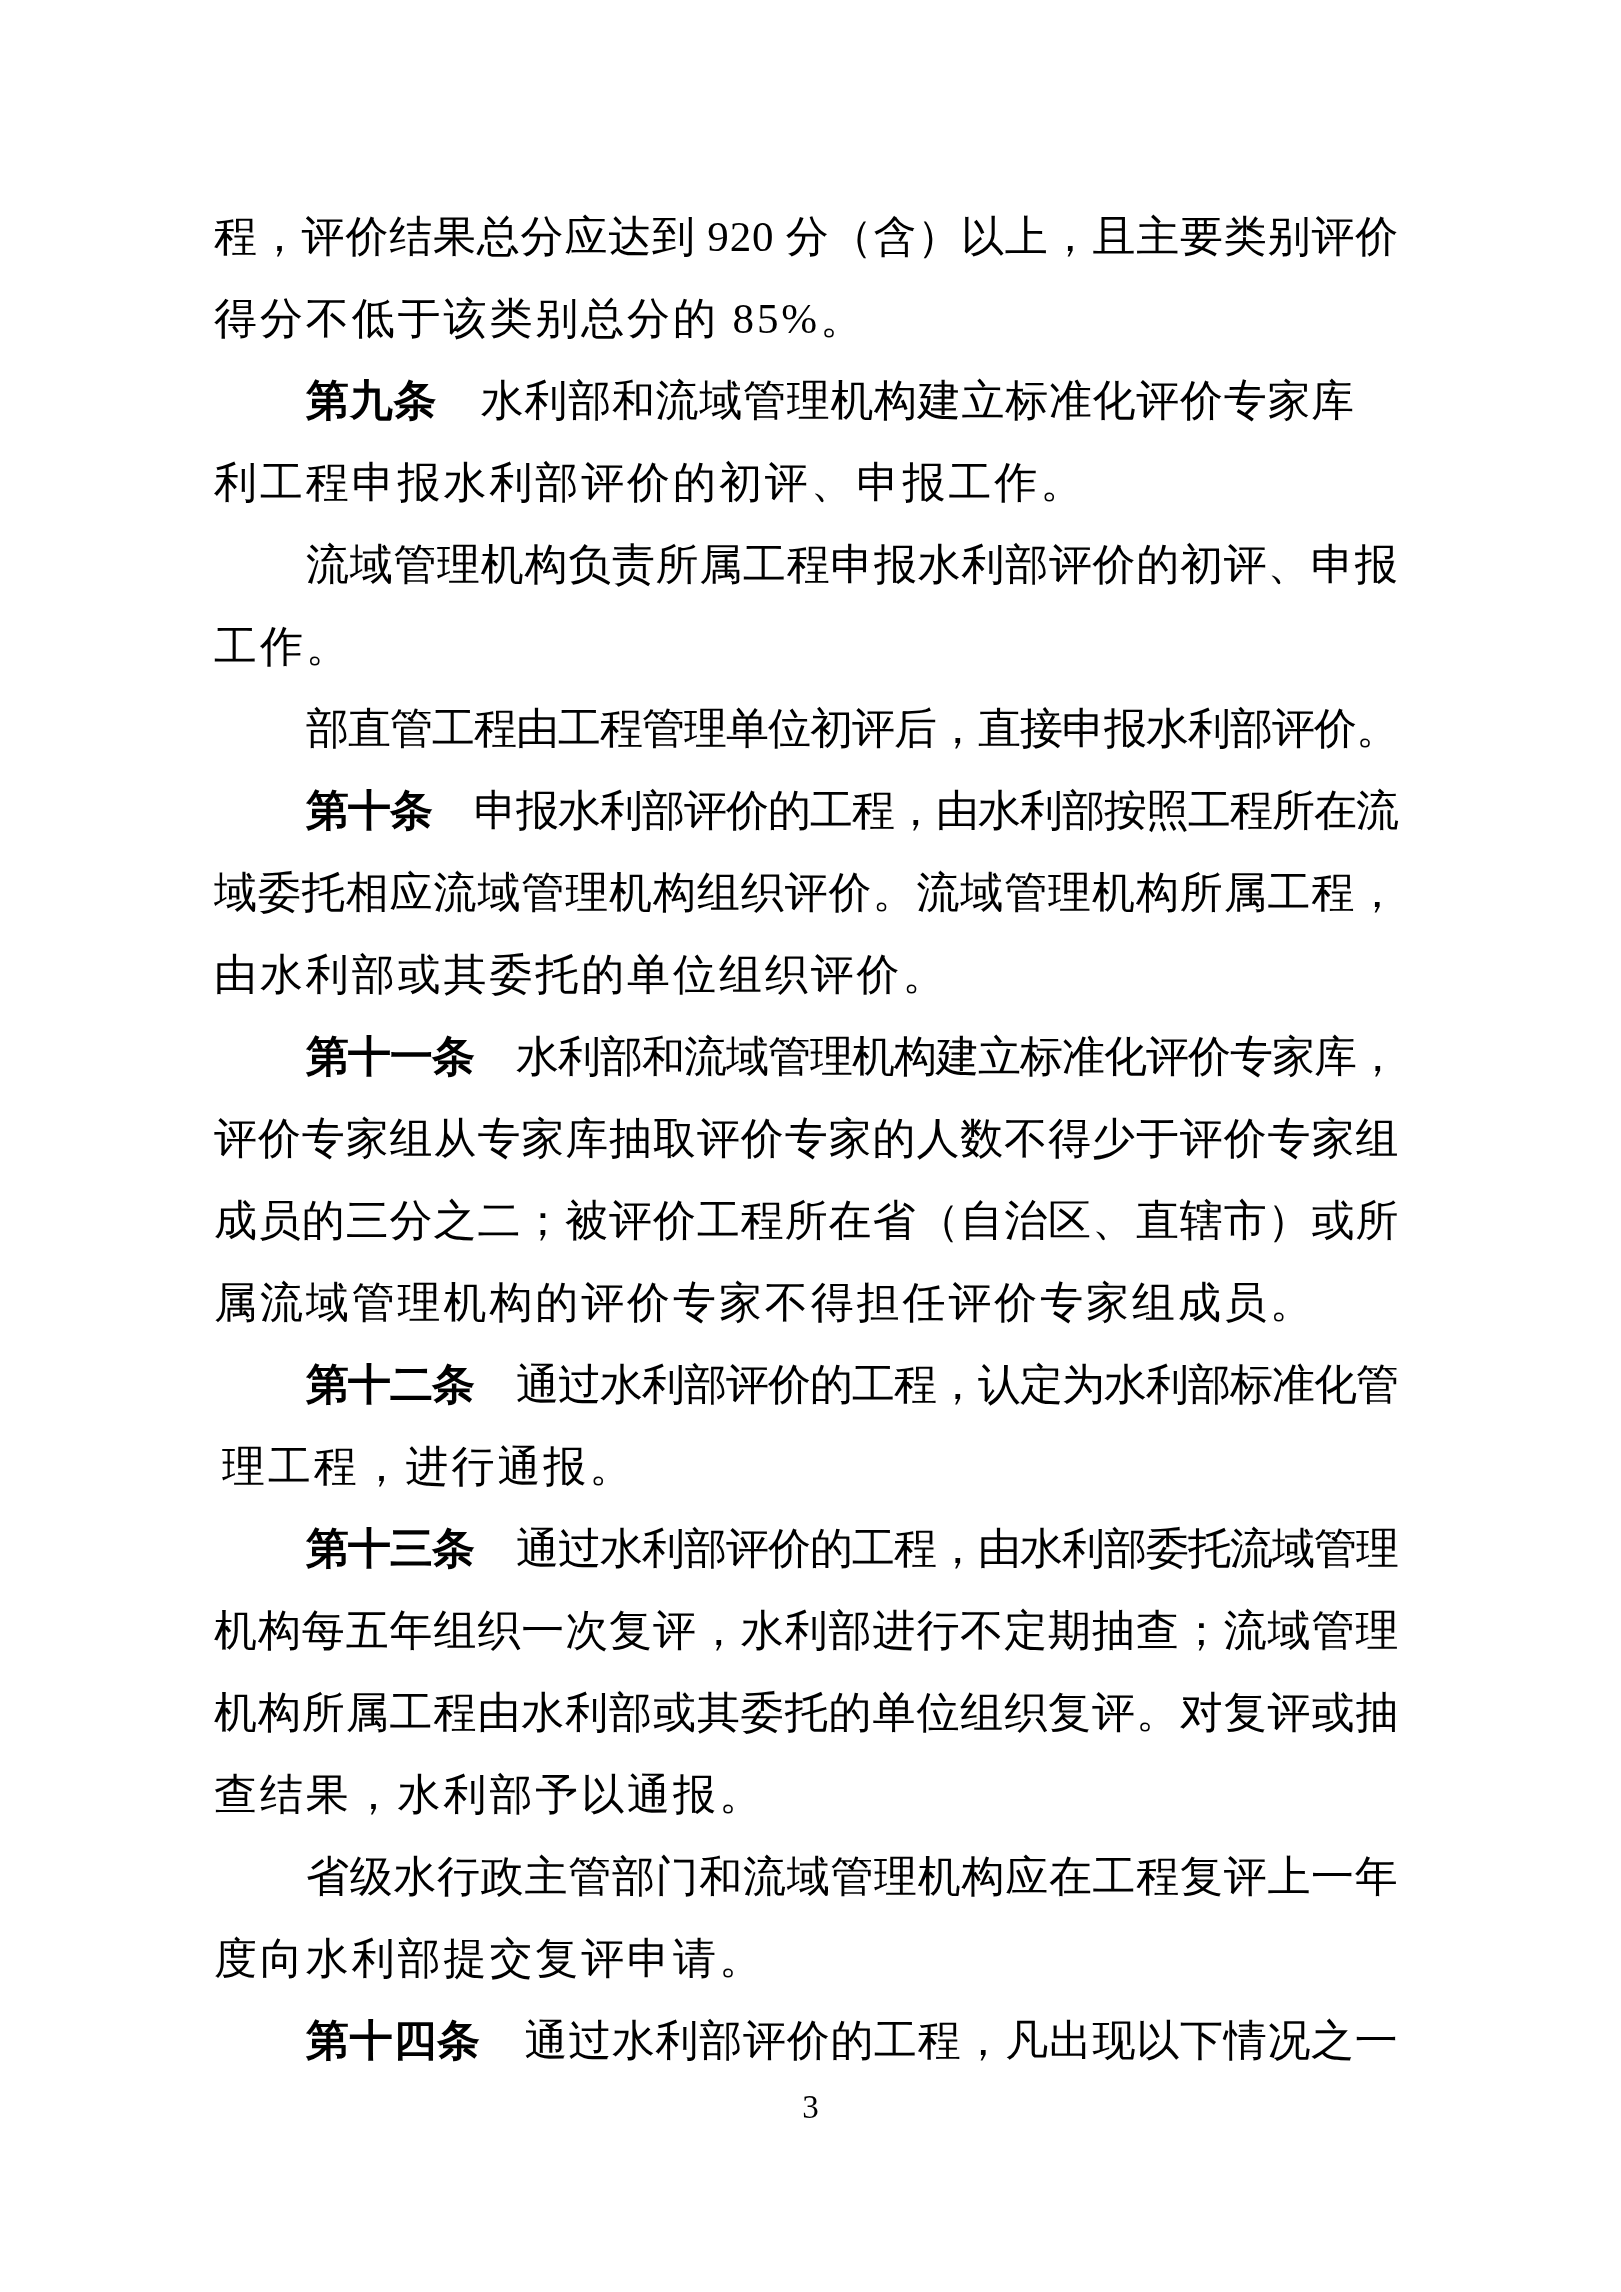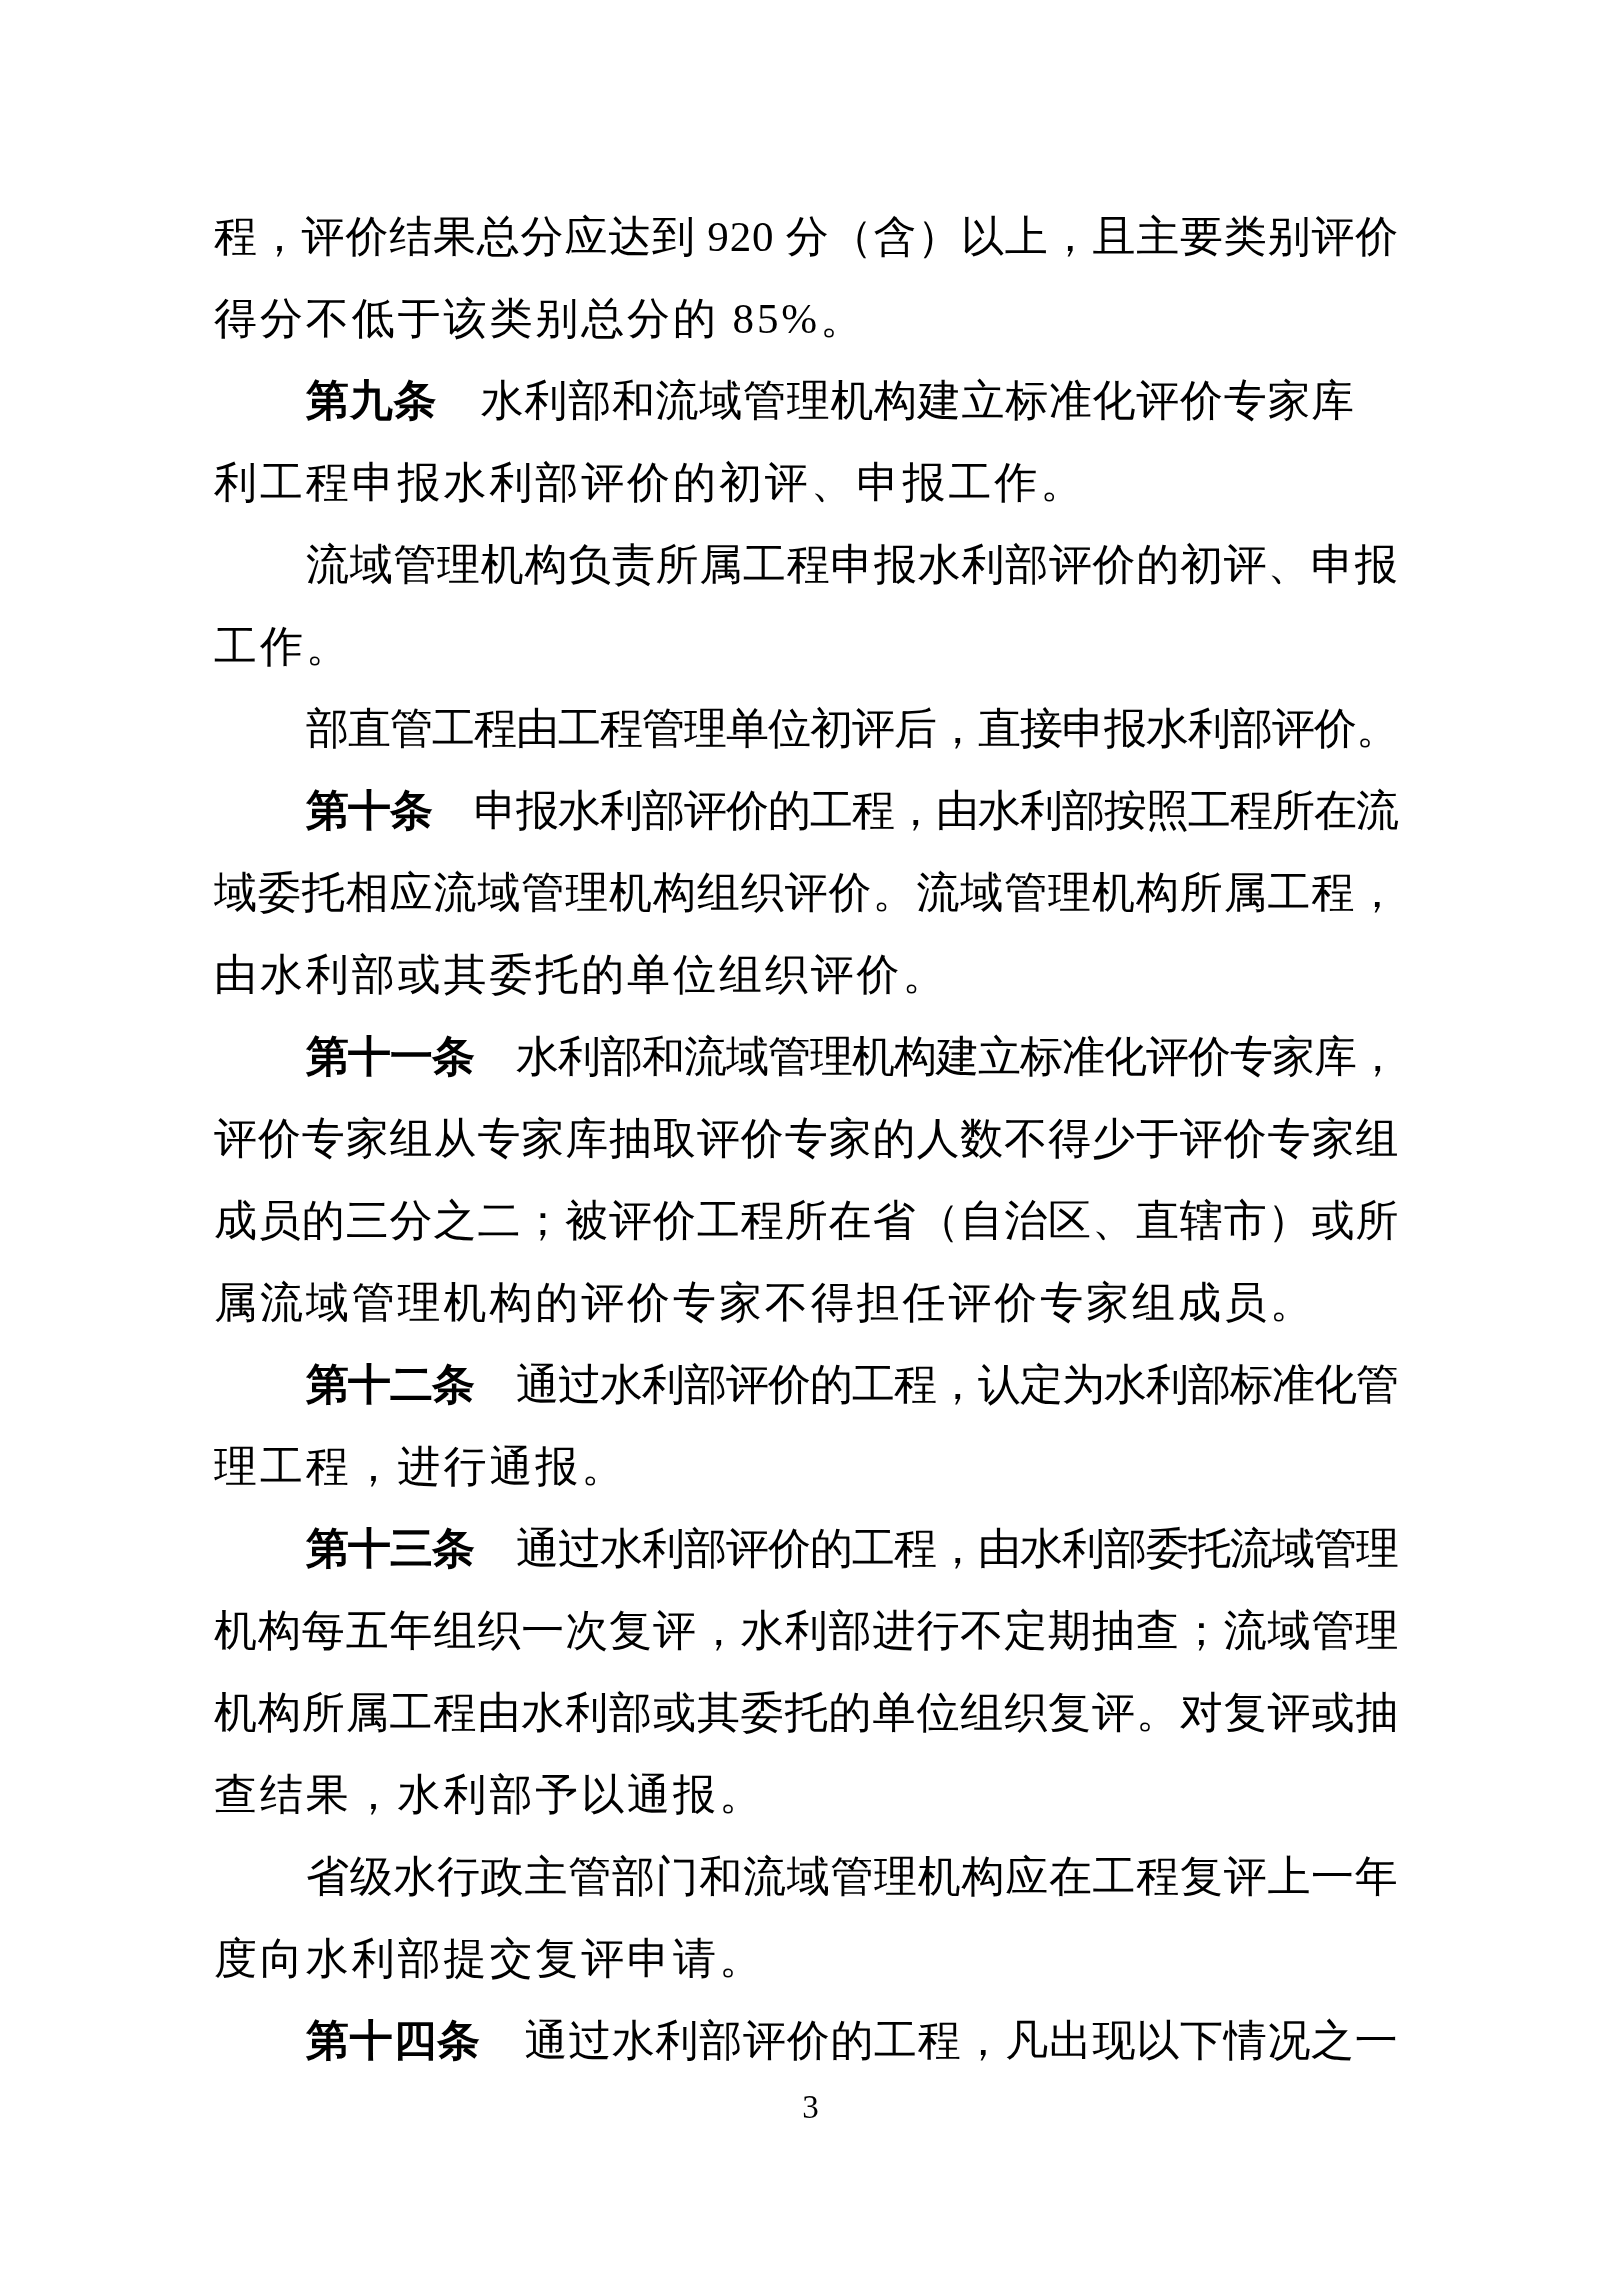--- a/index.html
+++ b/index.html
@@ -59,21 +59,21 @@
       <div class="line"><span class="runs" style="letter-spacing: 2.9px;"><span>工作。</span></span></div>
       <div class="line indent"><span class="runs" style="letter-spacing: -1px;"><span>部直管工程由工程管理单位初评后，直接申报水利部评价。</span></span></div>
       <div class="line indent"><span class="runs" style="letter-spacing: -1px;"><span class="b">第十条</span><span>　申报水利部评价的工程，由水利部按照工程所在流</span></span></div>
       <div class="line"><span class="runs" style="letter-spacing: 0.9px;"><span>域委托相应流域管理机构组织评价。流域管理机构所属工程，</span></span></div>
       <div class="line"><span class="runs" style="letter-spacing: 2.9px;"><span>由水利部或其委托的单位组织评价。</span></span></div>
       <div class="line indent"><span class="runs" style="letter-spacing: -1px;"><span class="b">第十一条</span><span>　水利部和流域管理机构建立标准化评价专家库，</span></span></div>
       <div class="line"><span class="runs" style="letter-spacing: 0.9px;"><span>评价专家组从专家库抽取评价专家的人数不得少于评价专家组</span></span></div>
       <div class="line"><span class="runs" style="letter-spacing: 0.9px;"><span>成员的三分之二；被评价工程所在省（自治区、直辖市）或所</span></span></div>
       <div class="line"><span class="runs" style="letter-spacing: 2.9px;"><span>属流域管理机构的评价专家不得担任评价专家组成员。</span></span></div>
       <div class="line indent"><span class="runs" style="letter-spacing: -1px; margin-top: 28px;"><span class="b">第十二条</span><span>　通过水利部评价的工程，认定为水利部标准化管</span></span></div>
-      <div class="line"><span class="runs" style="letter-spacing: 2.9px;"><span>理工程，进行通报。</span></span></div>
+      <div class="line"><span class="runs" style="letter-spacing: 2.9px; margin-left: 8px;"><span>理工程，进行通报。</span></span></div>
       <div class="line indent"><span class="runs" style="letter-spacing: -1px;"><span class="b">第十三条</span><span>　通过水利部评价的工程，由水利部委托流域管理</span></span></div>
       <div class="line"><span class="runs" style="letter-spacing: 0.9px;"><span>机构每五年组织一次复评，水利部进行不定期抽查；流域管理</span></span></div>
       <div class="line"><span class="runs" style="letter-spacing: 0.9px; font-family: Liberation Mono, monospace;"><span>机构所属工程由水利部或其委托的单位组织复评。对复评或抽</span></span></div>
       <div class="line"><span class="runs" style="letter-spacing: 2.9px;"><span>查结果，水利部予以通报。</span></span></div>
       <div class="line indent"><span class="runs" style="letter-spacing: 0.7px;"><span>省级水行政主管部门和流域管理机构应在工程复评上一年</span></span></div>
       <div class="line"><span class="runs" style="letter-spacing: 2.9px;"><span>度向水利部提交复评申请。</span></span></div>
       <div class="line indent"><span class="runs" style="letter-spacing: 0.7px;"><span class="b">第十四条</span><span>　通过水利部评价的工程，凡出现以下情况之一</span></span></div>
     </div>
   <div class="page-number">3</div>
 </div>

